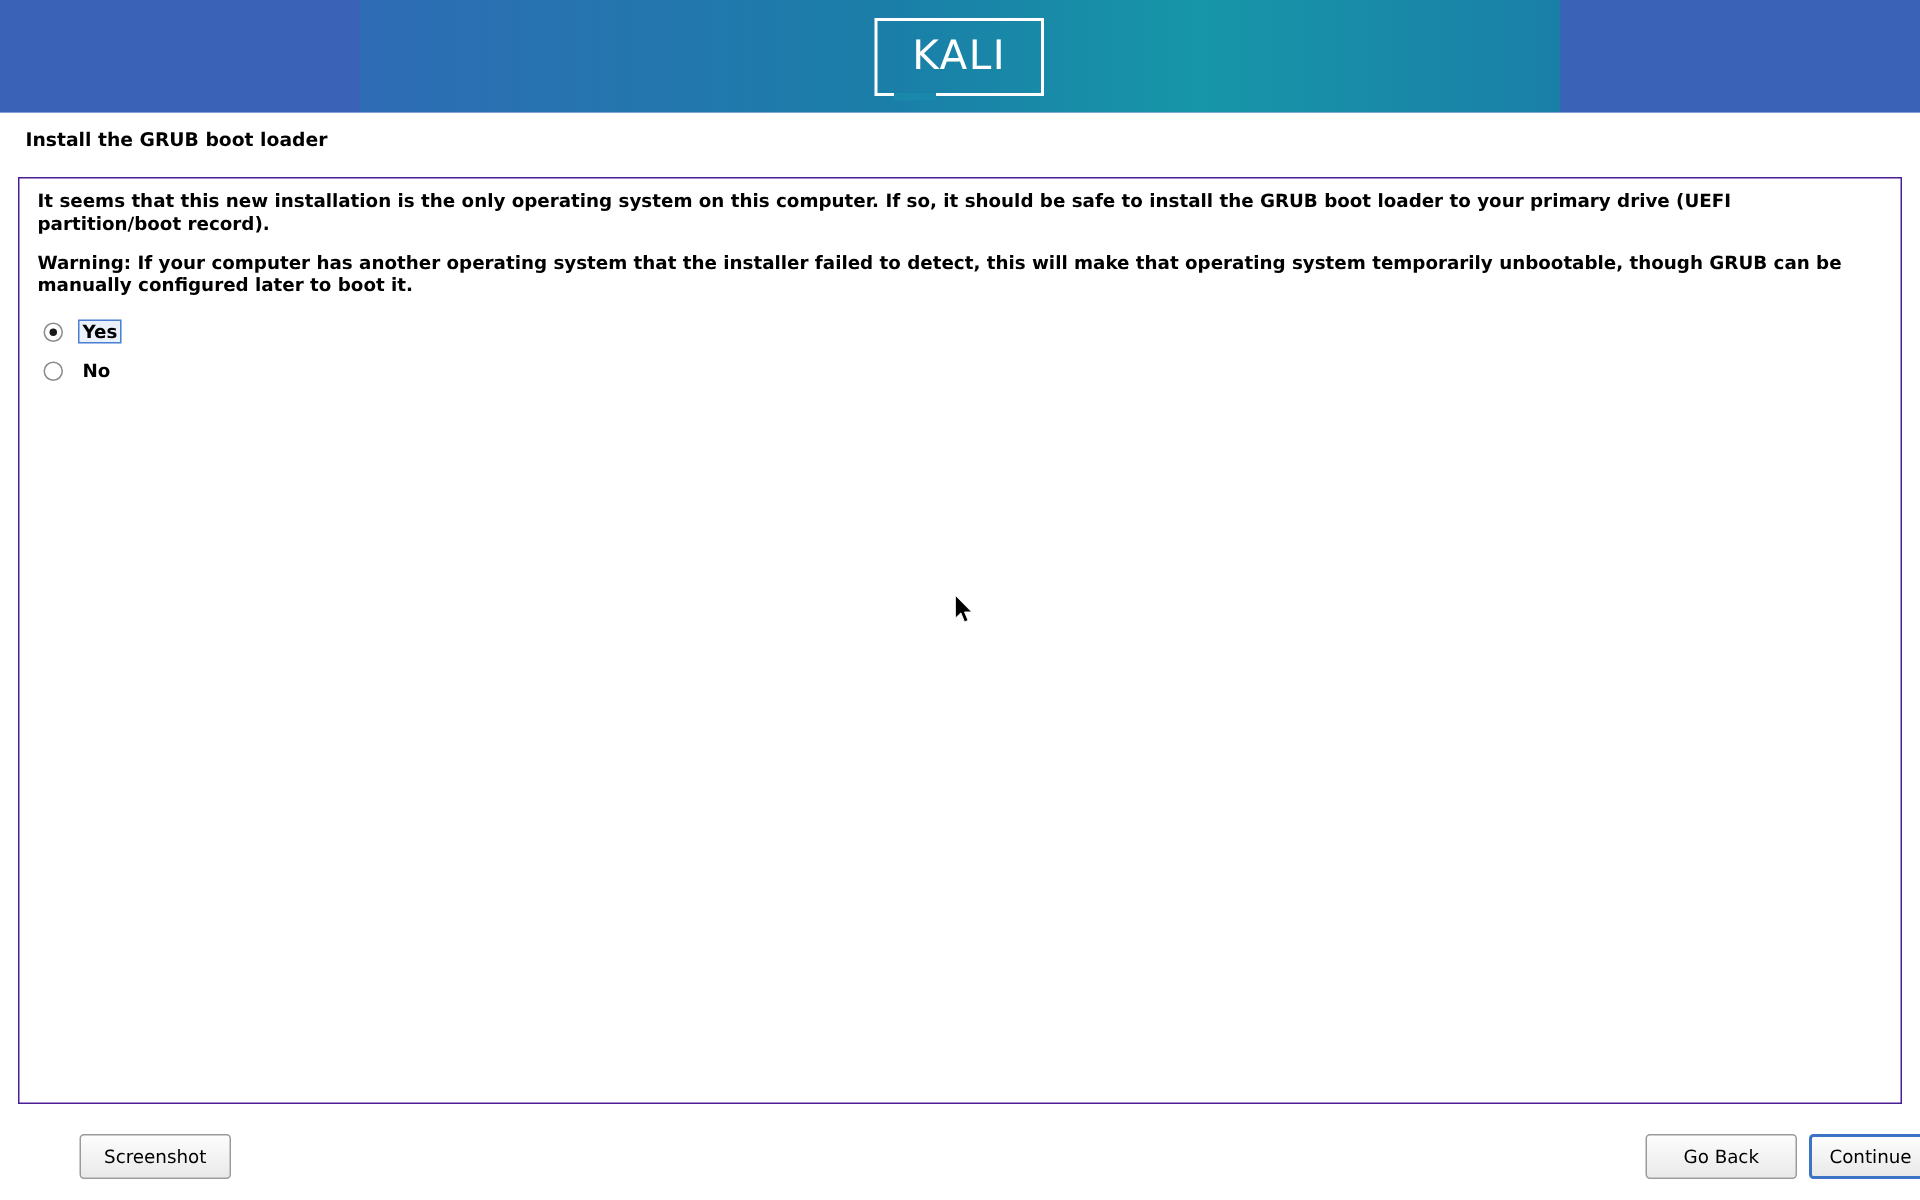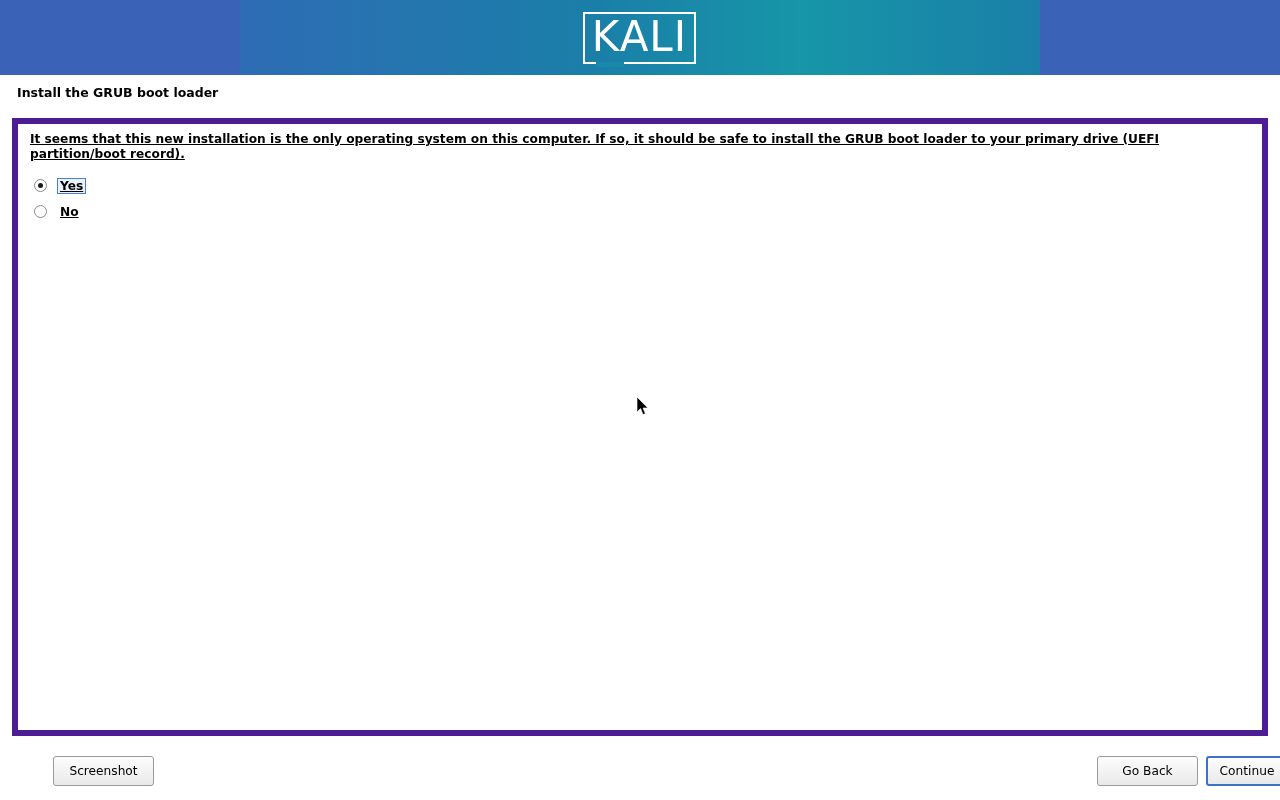--- a/index.html
+++ b/index.html
@@ -54,21 +54,21 @@
     width: 113px;
     height: 52px;
     border: 2px solid #ffffff;
     box-sizing: border-box;
     display: flex;
     align-items: center;
     justify-content: center;
   }
   .kali-logo-text {
     color: #ffffff;
-    font-size: 42px;
+    font-size: 27px;
     letter-spacing: 1px;
     font-family: "DejaVu Sans", "Liberation Sans", sans-serif;
     line-height: 1;
     padding-bottom: 2px;
   }
   .kali-notch {
     position: absolute;
     left: 596px;
     top: 62px;
     width: 28px;
@@ -86,24 +86,23 @@
     color: #000000;
   }
 
   
   .panel {
     position: absolute;
     left: 12px;
     top: 118px;
     width: 1256px;
     height: 618px;
-    border: 6px solid #4c1d95;
-    background: #ffffff;
-    box-sizing: border-box;
-    text-decoration: underline;
+    border: 1px solid #4c1d95;
+    background: #ffffff;
+    box-sizing: border-box;
   }
   .panel-inner {
     padding: 8px 12px 0 12px;
   }
   .para {
     font-size: 12.2px;
     font-weight: bold;
     color: #000000;
     line-height: 1.25;
     margin: 0 0 10px 0;
@@ -201,20 +200,21 @@
       <span class="kali-logo-text">KALI</span>
     </div>
     <div class="kali-notch"></div>
   </div>
 
   <div class="step-title">Install the GRUB boot loader</div>
 
   <div class="panel">
     <div class="panel-inner">
       <p class="para">It seems that this new installation is the only operating system on this computer. If so, it should be safe to install the GRUB boot loader to your primary drive (UEFI partition/boot record).</p>
+      <p class="para">Warning: If your computer has another operating system that the installer failed to detect, this will make that operating system temporarily unbootable, though GRUB can be manually configured later to boot it.</p>
 
       <div class="radio-row">
         <span class="radio checked"></span>
         <span class="radio-label focused">Yes</span>
       </div>
 
       <div class="radio-row">
         <span class="radio"></span>
         <span class="radio-label">No</span>
       </div>

